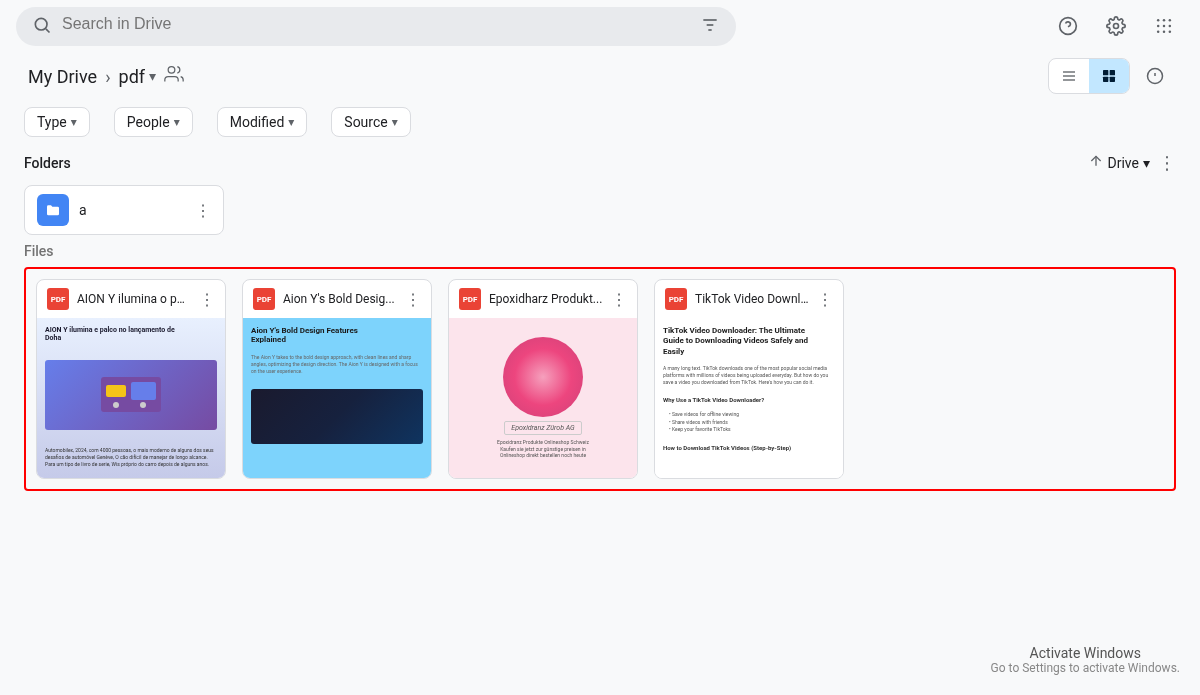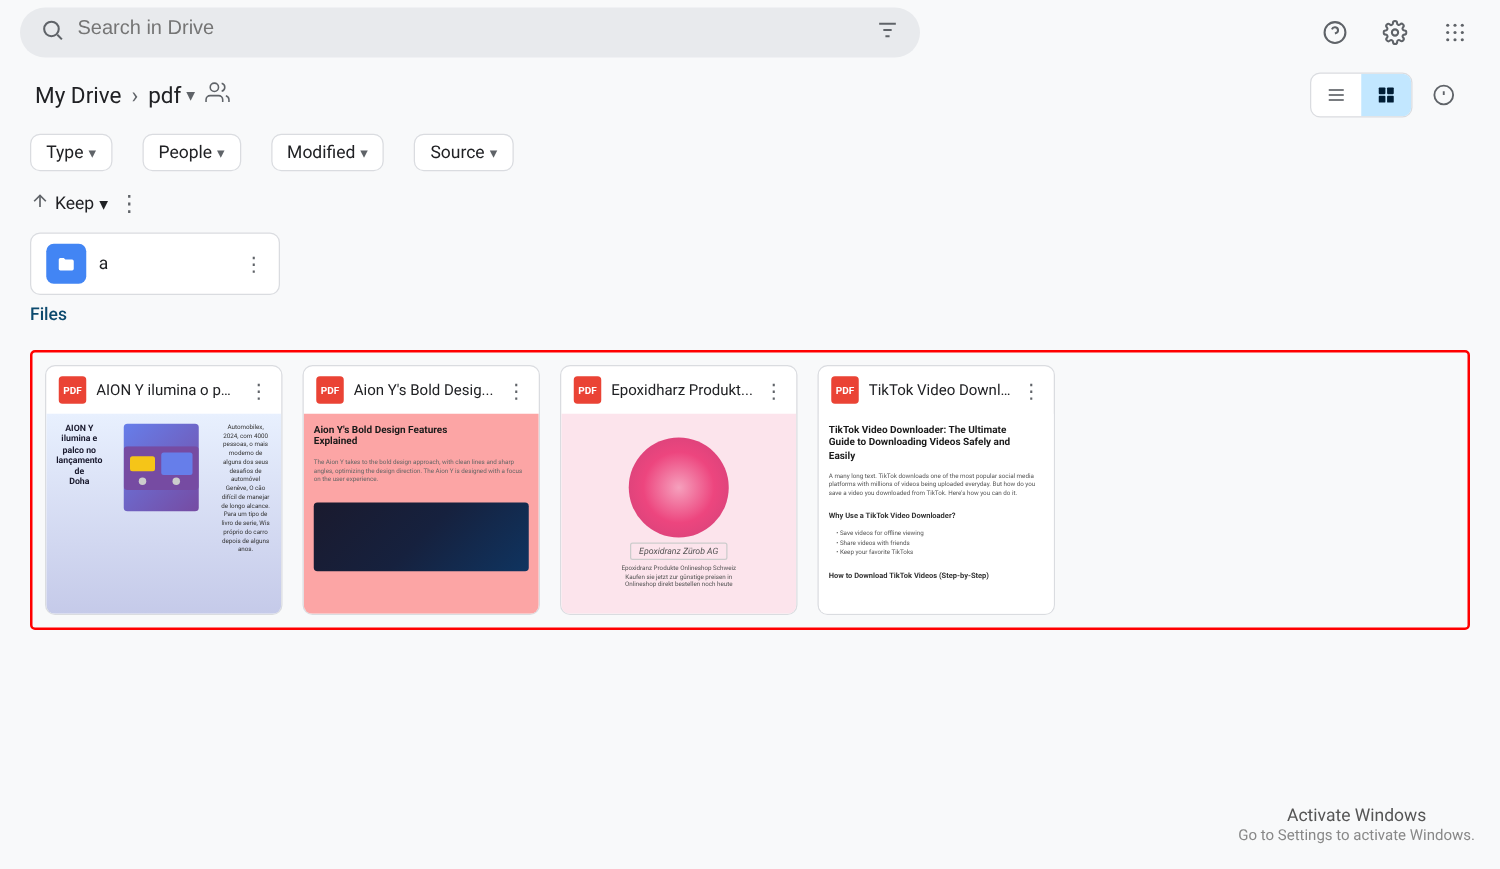--- a/index.html
+++ b/index.html
@@ -234,22 +234,22 @@
       font-size: 16px;
     }
 
     
     .files-section {
       padding: 8px 24px 0 24px;
     }
     .files-title {
       font-size: 14px;
       font-weight: 500;
-      color: #0c4a6e;
-      margin-bottom: 20px;
+      color: #737373;
+      margin-bottom: 8px;
     }
 
     
     .files-grid-wrap {
       border: 2px solid red;
       border-radius: 4px;
       padding: 10px;
       display: flex;
       gap: 16px;
     }
@@ -299,38 +299,38 @@
       height: 160px;
       background: #f1f3f4;
       overflow: hidden;
       position: relative;
     }
 
     
     .preview-1 {
       background: linear-gradient(to bottom, #e8f0fe 0%, #c5cae9 100%);
       display: flex;
+      flex-direction: column;
       padding: 8px;
       gap: 17px;
-      text-align: center;
     }
     .preview-1 .p-title { font-size: 7px; font-weight: bold; color: #1a1a2e; line-height: 1.2; }
     .preview-1 .p-img {
       width: 100%;
       height: 70px;
       background: linear-gradient(135deg, #667eea 0%, #764ba2 100%);
       border-radius: 3px;
       display: flex;
       align-items: center;
       justify-content: center;
     }
     .preview-1 .p-text { font-size: 5px; color: #333; line-height: 1.4; }
 
     .preview-2 {
-      background: #fca5a5;
+      background: #7dd3fc;
       display: flex;
       flex-direction: column;
       padding: 8px;
       gap: 10px;
     }
     .preview-2 .p-title { font-size: 8px; font-weight: bold; color: #1a1a1a; }
     .preview-2 .p-text { font-size: 5px; color: #666; line-height: 1.4; }
     .preview-2 .p-img {
       width: 100%;
       height: 60px;
@@ -497,28 +497,29 @@
     <span class="filter-chip-chevron">▾</span>
   </div>
   <div class="filter-chip">
     <span>Source</span>
     <span class="filter-chip-chevron">▾</span>
   </div>
 </div>
 
 <div class="section">
   <div class="section-header">
+    <span class="section-title">Folders</span>
     <div class="sort-area">
       <span>
         <svg width="16" height="16" viewBox="0 0 24 24" fill="none" stroke="#5f6368" stroke-width="2">
           <line x1="12" y1="19" x2="12" y2="5"></line>
             <polyline points="5 12 12 5 19 12"></polyline>
         </svg>
       </span>
-      <span>Keep</span>
+      <span>Drive</span>
       <span>▾</span>
     </div>
     <span class="more-btn">⋮</span>
   </div>
 
   <div class="folder-list">
     <div class="folder-item">
       <div class="folder-icon-box">
         <svg width="16" height="16" viewBox="0 0 24 24" fill="white">
           <path d="M3 7a2 2 0 0 1 2-2h4l2 2h8a2 2 0 0 1 2 2v9a2 2 0 0 1-2 2H5a2 2 0 0 1-2-2V7z"></path>

